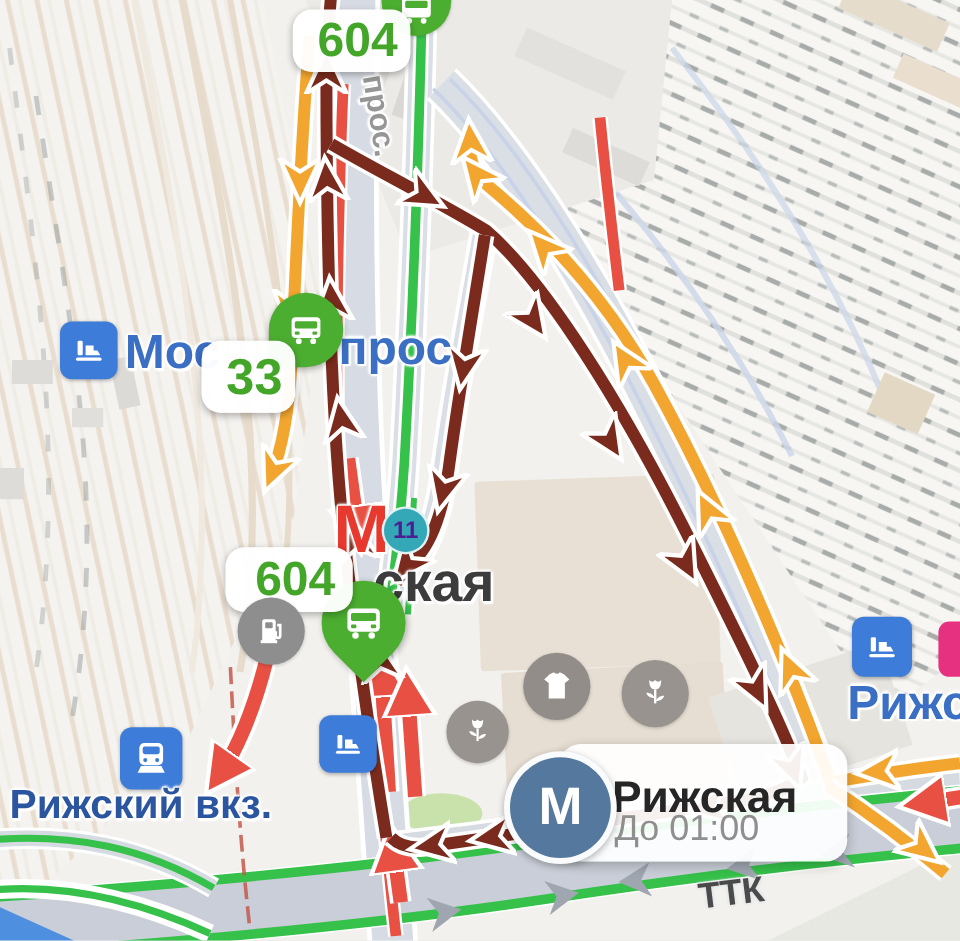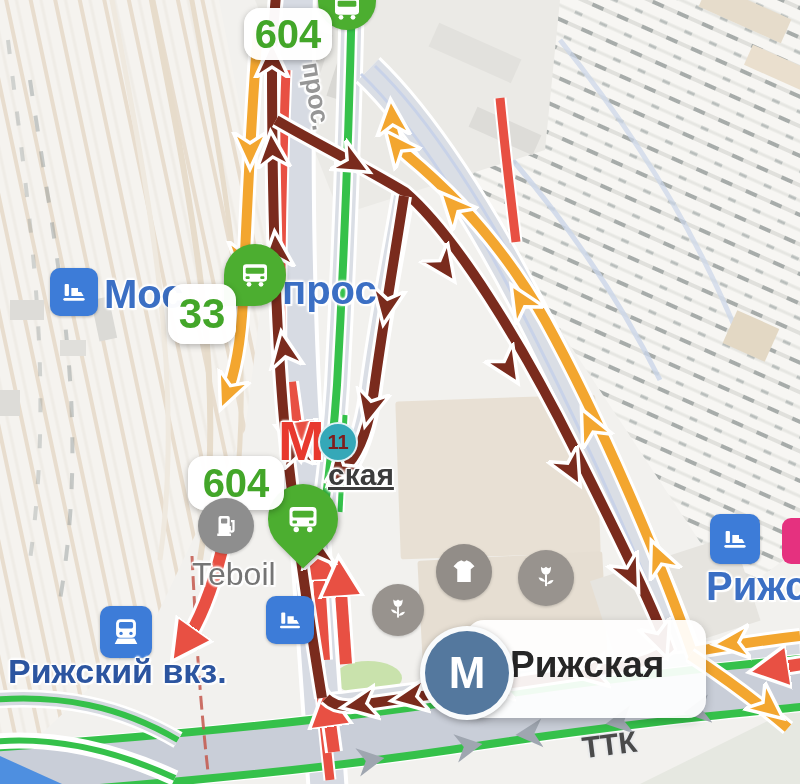--- a/index.html
+++ b/index.html
@@ -6,31 +6,31 @@
   #stage{position:relative;width:800px;height:784px;overflow:hidden;
          font-family:"Liberation Sans",sans-serif;background:#F2F1EE;}
   #map-svg{position:absolute;left:0;top:0;}
   .abs{position:absolute;}
   .halo{text-shadow:-2px 0 2px #fff,2px 0 2px #fff,0 -2px 2px #fff,0 2px 2px #fff,
         -1px -1px 0 #fff,1px 1px 0 #fff,2px 2px 0 rgba(255,255,255,.9);}
   
   .bubble{background:rgba(255,255,255,.97);border-radius:16px;
           box-shadow:0 2px 6px rgba(0,0,0,.28);display:flex;
           align-items:center;justify-content:center;
-          color:#43A629;font-weight:bold;}
+          color:#43A629;font-weight:bold;padding-left:10px;}
   .pin{background:#4CAE30;border-radius:50% 50% 50% 0;
        box-shadow:0 2px 5px rgba(0,0,0,.3);display:flex;align-items:center;justify-content:center;}
   .pin svg{transform:rotate(0deg);}
   .roundicon{border-radius:50%;display:flex;align-items:center;justify-content:center;
              box-shadow:0 1px 3px rgba(0,0,0,.2);}
   .sqicon{border-radius:10px;background:#3D7CD8;display:flex;align-items:center;
           justify-content:center;box-shadow:0 1px 3px rgba(0,0,0,.25);}
   .maplabel-blue{color:#3B6FC4;font-weight:bold;}
   .maplabel-dark{color:#3C3C3C;font-weight:bold;}
-  .shield{background:#35A8B8;border-radius:50%;color:#7f1d1d;font-weight:bold;
+  .shield{background:#35A8B8;border-radius:50%;color:#4c1d95;font-weight:bold;
           display:flex;align-items:center;justify-content:center;border:2px solid rgba(255,255,255,.85);}
   .popup{background:rgba(255,255,255,.93);border-radius:18px;
          box-shadow:0 3px 10px rgba(0,0,0,.22);}
   .metro-big{background:#54789E;border-radius:50%;border:5px solid rgba(255,255,255,.97);
              color:#fff;font-weight:bold;display:flex;align-items:center;justify-content:center;
              box-shadow:0 2px 6px rgba(0,0,0,.3);}
   .metro-red{color:#E8392E;font-weight:900;}
 </style>
 </head>
 <body>
@@ -252,21 +252,21 @@
 <div class="abs roundicon" style="left:318px;top:-28px;width:58px;height:58px;background:#4CAE30;">
   <svg width="32" height="32" viewBox="0 0 24 24" style="margin-top:14px">
     <rect x="3" y="4" width="18" height="13" rx="2.5" fill="#fff"></rect>
     <rect x="5" y="6.5" width="14" height="4.5" rx="1" fill="#4CAE30"></rect>
     <circle cx="7.5" cy="19" r="1.8" fill="#fff"></circle>
         <circle cx="16.5" cy="19" r="1.8" fill="#fff"></circle>
   </svg>
 </div>
 <div class="abs bubble" style="left:244px;top:8px;width:88px;height:52px;font-size:40px;">604</div>
 
-<div class="abs maplabel-dark halo" style="left:328px;top:458px;font-size:30px;text-decoration:underline;">ская</div>
+<div class="abs maplabel-dark halo" style="left:311px;top:458px;font-size:46px;">ская</div>
 
 <div class="abs pin" style="left:268px;top:484px;width:70px;height:70px;transform:rotate(-45deg);">
   <svg width="36" height="36" viewBox="0 0 24 24" style="transform:rotate(45deg);">
     <rect x="3" y="4" width="18" height="13" rx="2.5" fill="#fff"></rect>
     <rect x="5" y="6.5" width="14" height="4.5" rx="1" fill="#4CAE30"></rect>
     <circle cx="7.5" cy="19" r="1.8" fill="#fff"></circle>
         <circle cx="16.5" cy="19" r="1.8" fill="#fff"></circle>
     <rect x="5" y="13" width="3" height="2" rx="0.6" fill="#4CAE30"></rect>
     <rect x="16" y="13" width="3" height="2" rx="0.6" fill="#4CAE30"></rect>
   </svg>
@@ -274,21 +274,20 @@
 <div class="abs bubble" style="left:188px;top:456px;width:96px;height:54px;font-size:40px;">604</div>
 
 <div class="abs roundicon" style="left:198px;top:498px;width:56px;height:56px;background:#8E8E8E;">
   <svg width="30" height="30" viewBox="0 0 24 24">
     <rect x="6" y="4" width="9" height="15" rx="1.5" fill="#fff"></rect>
     <rect x="8" y="6" width="5" height="4" rx="0.8" fill="#8E8E8E"></rect>
     <path d="M16,8 h2 v7 a1.5,1.5 0 0 1 -3,0 v-3" stroke="#fff" stroke-width="1.8" fill="none"></path>
     <rect x="5" y="18" width="11" height="2" fill="#fff"></rect>
   </svg>
 </div>
-<div class="abs halo" style="left:192px;top:556px;font-size:32px;color:#757575;">Teboil</div>
 
 <div class="abs sqicon" style="left:266px;top:596px;width:48px;height:48px;">
   <svg width="30" height="30" viewBox="0 0 24 24">
     <rect x="4" y="16.5" width="16" height="2" rx="1" fill="#fff"></rect>
     <rect x="5" y="6" width="3.2" height="9" rx="0.8" fill="#fff"></rect>
     <path d="M10,9 h5 v3 h2.4 l1.8,3 H10 Z" fill="#fff"></path>
   </svg>
 </div>
 
 <div class="abs roundicon" style="left:436px;top:544px;width:56px;height:56px;background:#928D88;">
@@ -329,19 +328,20 @@
     <rect x="7" y="5" width="10" height="4.5" rx="1.2" fill="#3D7CD8"></rect>
     <circle cx="8.5" cy="13" r="1.2" fill="#3D7CD8"></circle>
         <circle cx="15.5" cy="13" r="1.2" fill="#3D7CD8"></circle>
     <path d="M6,16.5 L18,16.5 L20,20.5 L4,20.5 Z" fill="#fff"></path>
   </svg>
 </div>
 <div class="abs halo" style="left:8px;top:652px;font-size:34px;font-weight:bold;color:#2C55A0;">Рижский вкз.</div>
 
 <div class="abs popup" style="left:466px;top:620px;width:240px;height:98px;">
   <div class="abs" style="left:44px;top:24px;font-size:37px;font-weight:bold;color:#262626;">Рижская</div>
+  <div class="abs" style="left:46px;top:54px;font-size:30px;color:#8F8F8F;">До 01:00</div>
 </div>
 <div class="abs metro-big" style="left:420px;top:626px;width:84px;height:84px;font-size:44px;">М</div>
 
 <div class="abs" style="left:582px;top:728px;font-size:30px;font-weight:bold;color:#4A4A4A;
      transform:rotate(-7deg);text-shadow:0 0 3px #DDE0E6,0 0 3px #DDE0E6;">ТТК</div>
 
 </div>
 
 </body></html>

